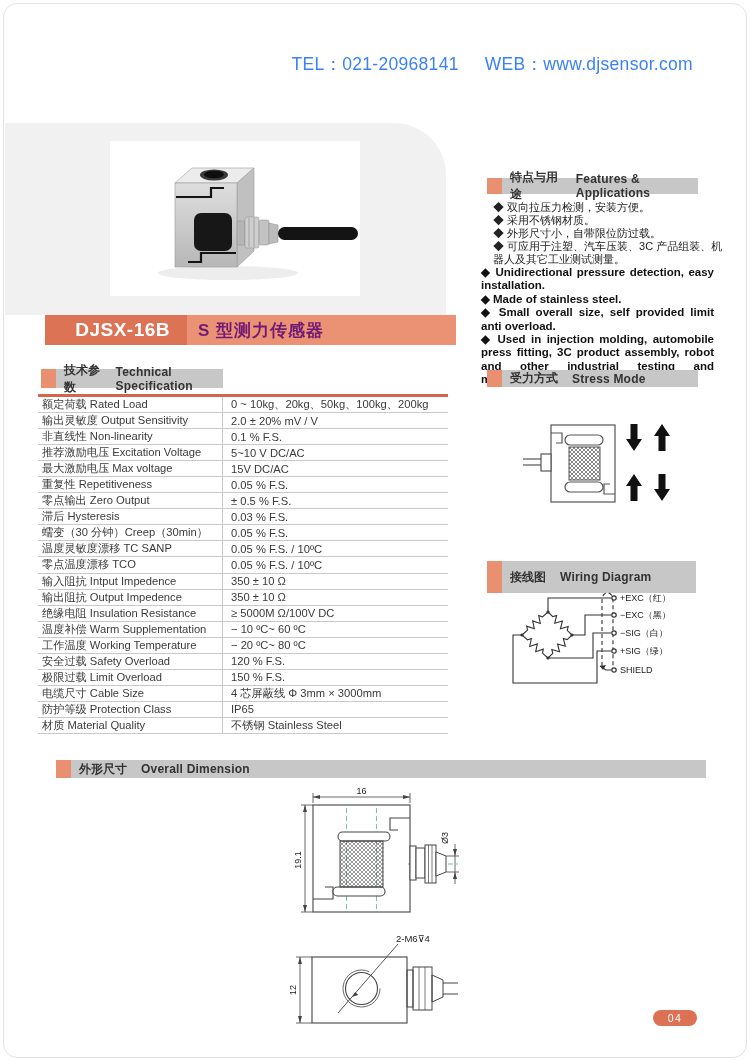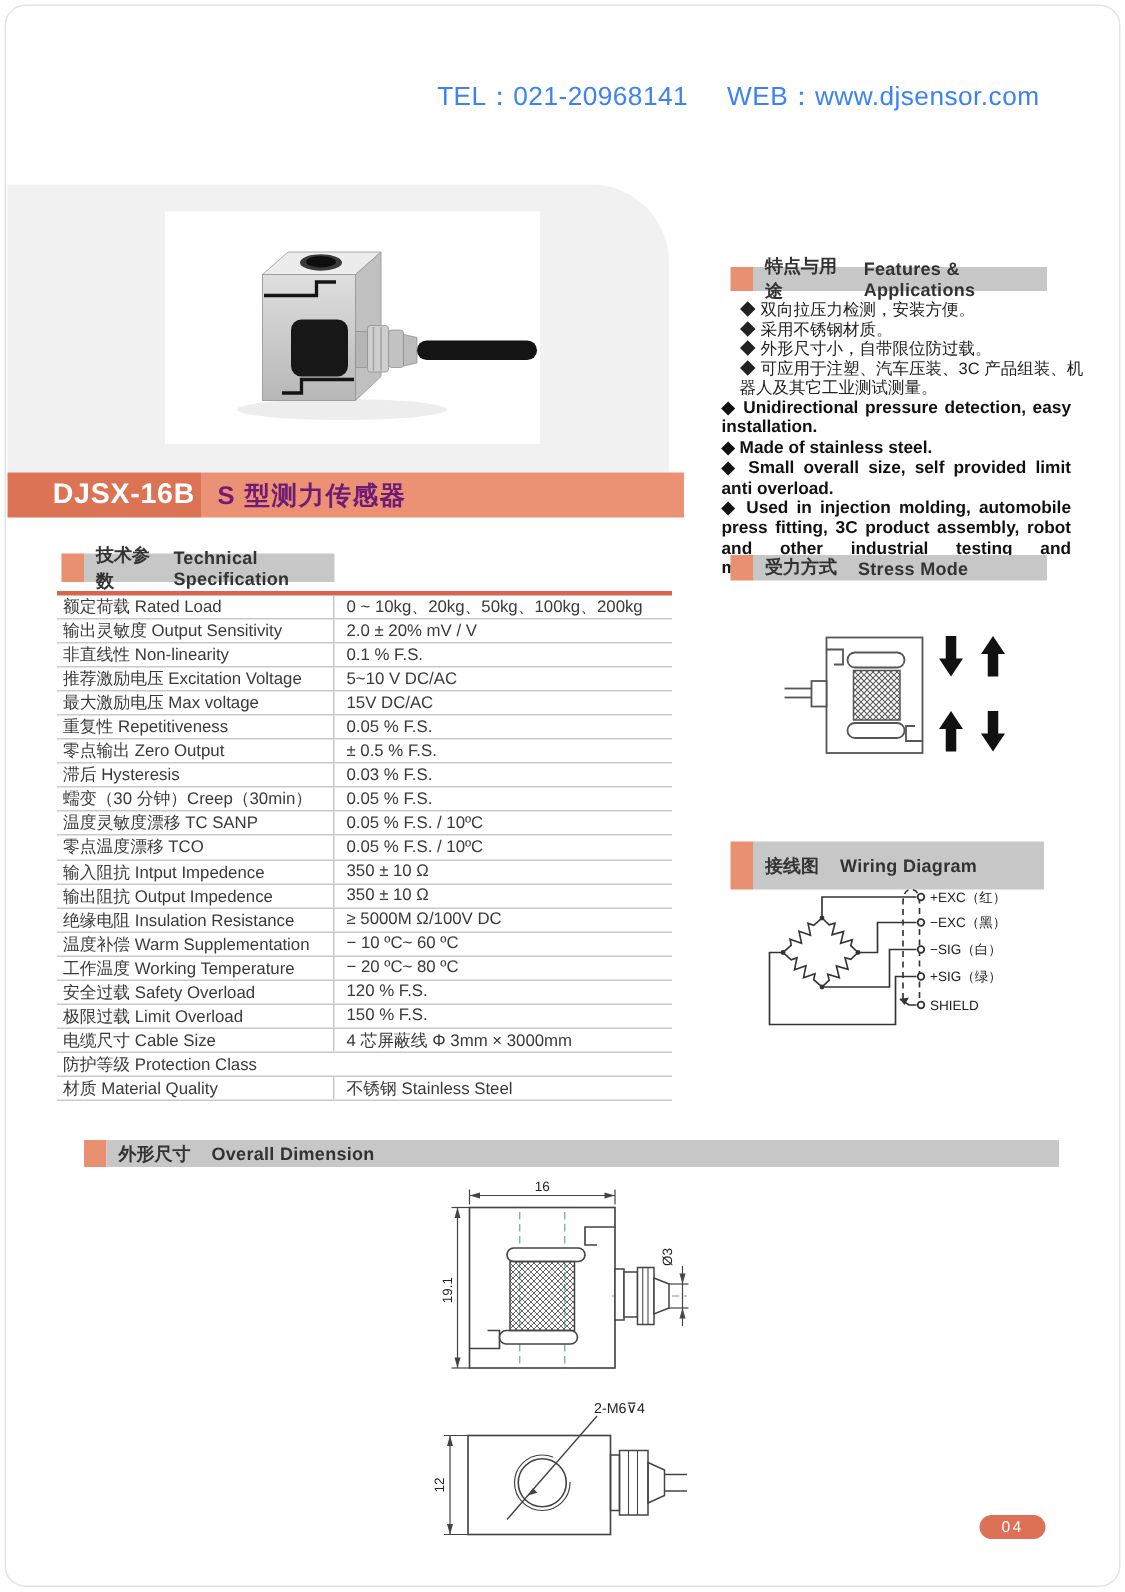--- a/index.html
+++ b/index.html
@@ -10,21 +10,21 @@
   
   .contact{position:absolute;top:52px;right:57px;font-size:17.5px;color:#3b82f6;letter-spacing:.3px;}
   .contact .sep{display:inline-block;width:26px;}
   
   .photo-panel{position:absolute;left:5px;top:123px;width:441px;height:192px;
         background:#f1f1f1;border-top-right-radius:52px;}
   .photo{position:absolute;left:105px;top:18px;width:250px;height:155px;background:#fff;}
   
   .banner{position:absolute;left:5px;top:315px;width:451px;height:30px;display:flex;}
   .banner-model{width:125px;background:#dd7355;color:#fff;font-weight:bold;font-size:19px;
-        display:flex;align-items:center;justify-content:flex-end;padding-right:4px;letter-spacing:.5px;}
+        display:flex;align-items:center;justify-content:flex-end;padding-right:17px;letter-spacing:.5px;margin-left:40px;}
   .banner-name{flex:1;background:#eb9174;color:#701a75;font-weight:bold;font-size:17px;
         display:flex;align-items:center;padding-left:11px;letter-spacing:1px;}
   
   .sec-head{position:absolute;display:flex;}
   .sec-sq{width:15px;background:#e8906f;}
   .sec-bar{flex:1;background:#c7c7c7;display:flex;align-items:center;color:#333;font-weight:bold;}
   .sec-zh{font-size:12px;margin-left:8px;}
   .sec-en{font-size:12px;margin-left:14px;letter-spacing:.2px;}
   #head-features{left:487px;top:178px;height:16px;width:211px;}
   #head-spec{left:41px;top:369px;height:19px;width:182px;}
@@ -201,20 +201,21 @@
       <div class="spec-row">
         <div class="spec-label">极限过载 Limit Overload</div>
         <div class="spec-value">150 % F.S.</div>
       </div>
       <div class="spec-row">
         <div class="spec-label">电缆尺寸 Cable Size</div>
         <div class="spec-value">4 芯屏蔽线 Φ 3mm × 3000mm</div>
       </div>
       <div class="spec-row">
         <div class="spec-label">防护等级 Protection Class</div>
+        <div class="spec-value">IP65</div>
       </div>
       <div class="spec-row">
         <div class="spec-label">材质 Material Quality</div>
         <div class="spec-value">不锈钢 Stainless Steel</div>
       </div>
   </div>
 
   <div class="sec-head" id="head-stress">
     <div class="sec-sq"></div>
     <div class="sec-bar">

